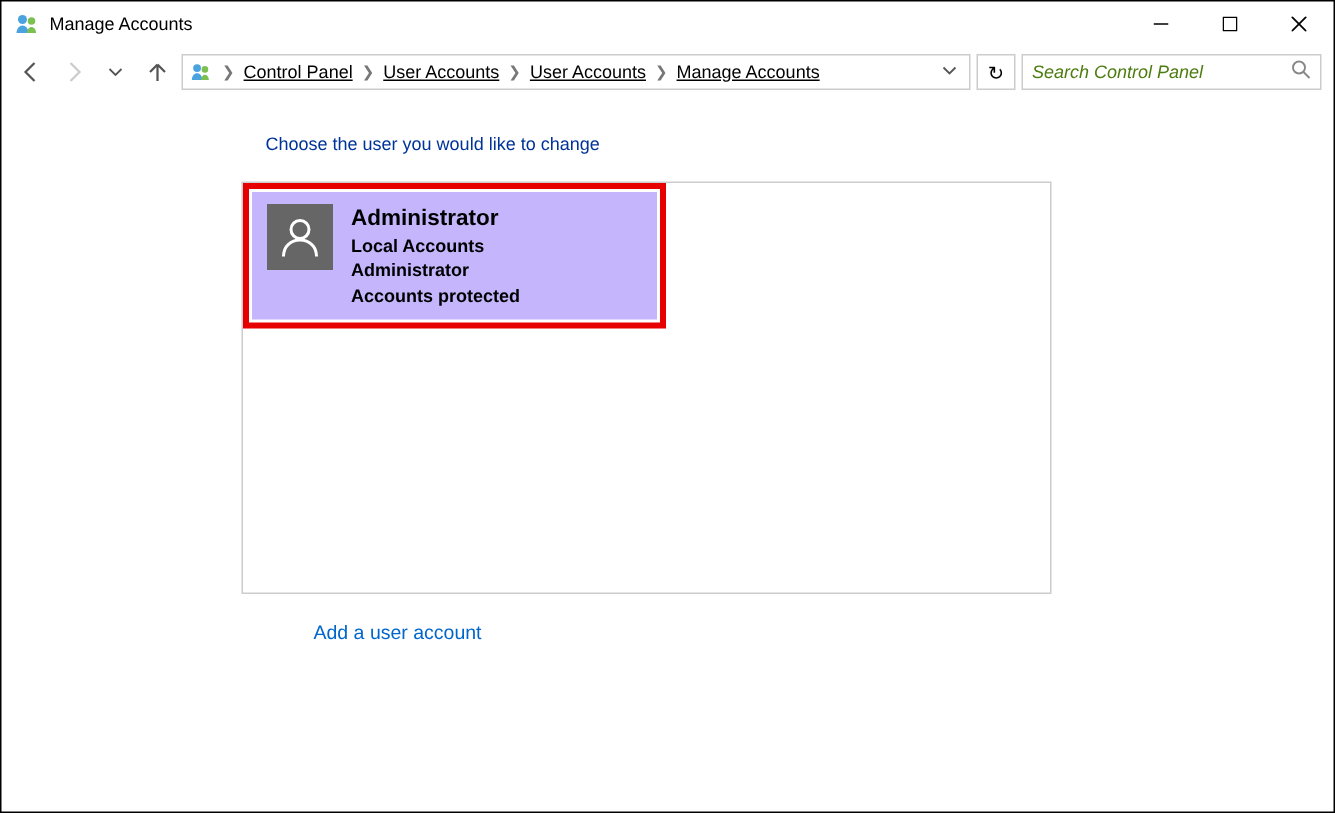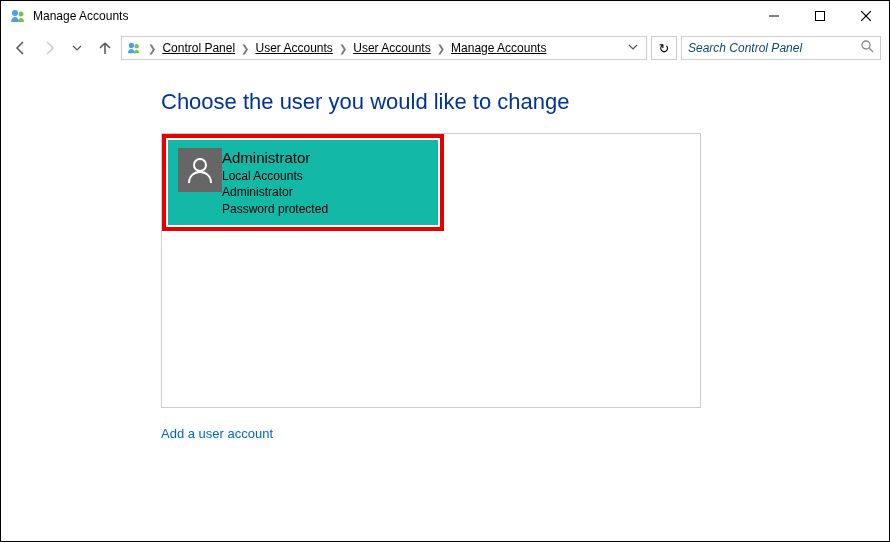--- a/index.html
+++ b/index.html
@@ -62,64 +62,68 @@
   .crumb { white-space: nowrap; text-decoration: underline; }
   .addr-drop { margin-left:auto; color:#555; padding:0 4px;}
   .refresh-btn {
     width: 26px; height: 24px; border:1px solid #ccc;
     display:flex; align-items:center; justify-content:center;
     font-size: 13px;
   }
   .search-box {
     width: 200px; height: 24px; border:1px solid #ccc;
     display:flex; align-items:center; padding:0 6px;
-    color:#0c4a6e; font-size:12px; font-style: italic;
+    color:#4d7c0f; font-size:12px; font-style: italic;
     justify-content: space-between;
   }
   .content {
     padding: 24px 0 0 160px;
   }
   .heading {
     color: #003399;
-    font-size: 22px;
+    font-size: 12px;
     font-weight: 400;
     margin-bottom: 18px;
+    margin-left: 16px;
   }
   .accounts-box {
     width: 540px;
     height: 275px;
     border: 1px solid #ccc;
   }
   .account-card {
     margin: 6px;
     width: 270px;
     padding: 8px 10px;
-    background: #14b8a6;
+    background: #c4b5fd;
     display: flex;
     align-items: flex-start;
+    gap: 12px;
     position: relative;
+    font-weight: bold;
   }
   .highlight-frame {
     position: absolute;
     top: -6px; left: -6px; right: -6px; bottom: -6px;
     border: 4px solid #e60000;
     pointer-events: none;
   }
   .avatar {
     width: 44px; height: 44px;
     background: #666;
     display:flex; align-items:center; justify-content:center;
   }
   .acct-text { font-size: 12px; line-height: 1.35;}
   .acct-name { font-size: 15px; }
   .link {
     color: #0066cc;
     font-size: 13px;
     margin-top: 18px;
     display: inline-block;
+    margin-left: 48px;
   }
 </style>
 </head>
 <body>
 
 <div class="titlebar">
   <span class="app-icon">
     <svg width="16" height="16" viewBox="0 0 16 16">
       <circle cx="5" cy="5" r="3" fill="#4aa3df"></circle>
       <path d="M1 14c0-3 2-5 4-5s4 2 4 5" fill="#4aa3df"></path>
@@ -216,19 +220,19 @@
       <div class="avatar">
         <svg width="30" height="30" viewBox="0 0 30 30">
           <circle cx="15" cy="10" r="6" fill="none" stroke="#fff" stroke-width="2"></circle>
           <path d="M4 28c0-7 5-11 11-11s11 4 11 11" fill="none" stroke="#fff" stroke-width="2"></path>
         </svg>
       </div>
       <div class="acct-text">
         <div class="acct-name">Administrator</div>
         <div>Local Accounts</div>
         <div>Administrator</div>
-        <div>Password protected</div>
+        <div>Accounts protected</div>
       </div>
     </div>
   </div>
 
   <a class="link">Add a user account</a>
 </div>
 
 </body></html>

